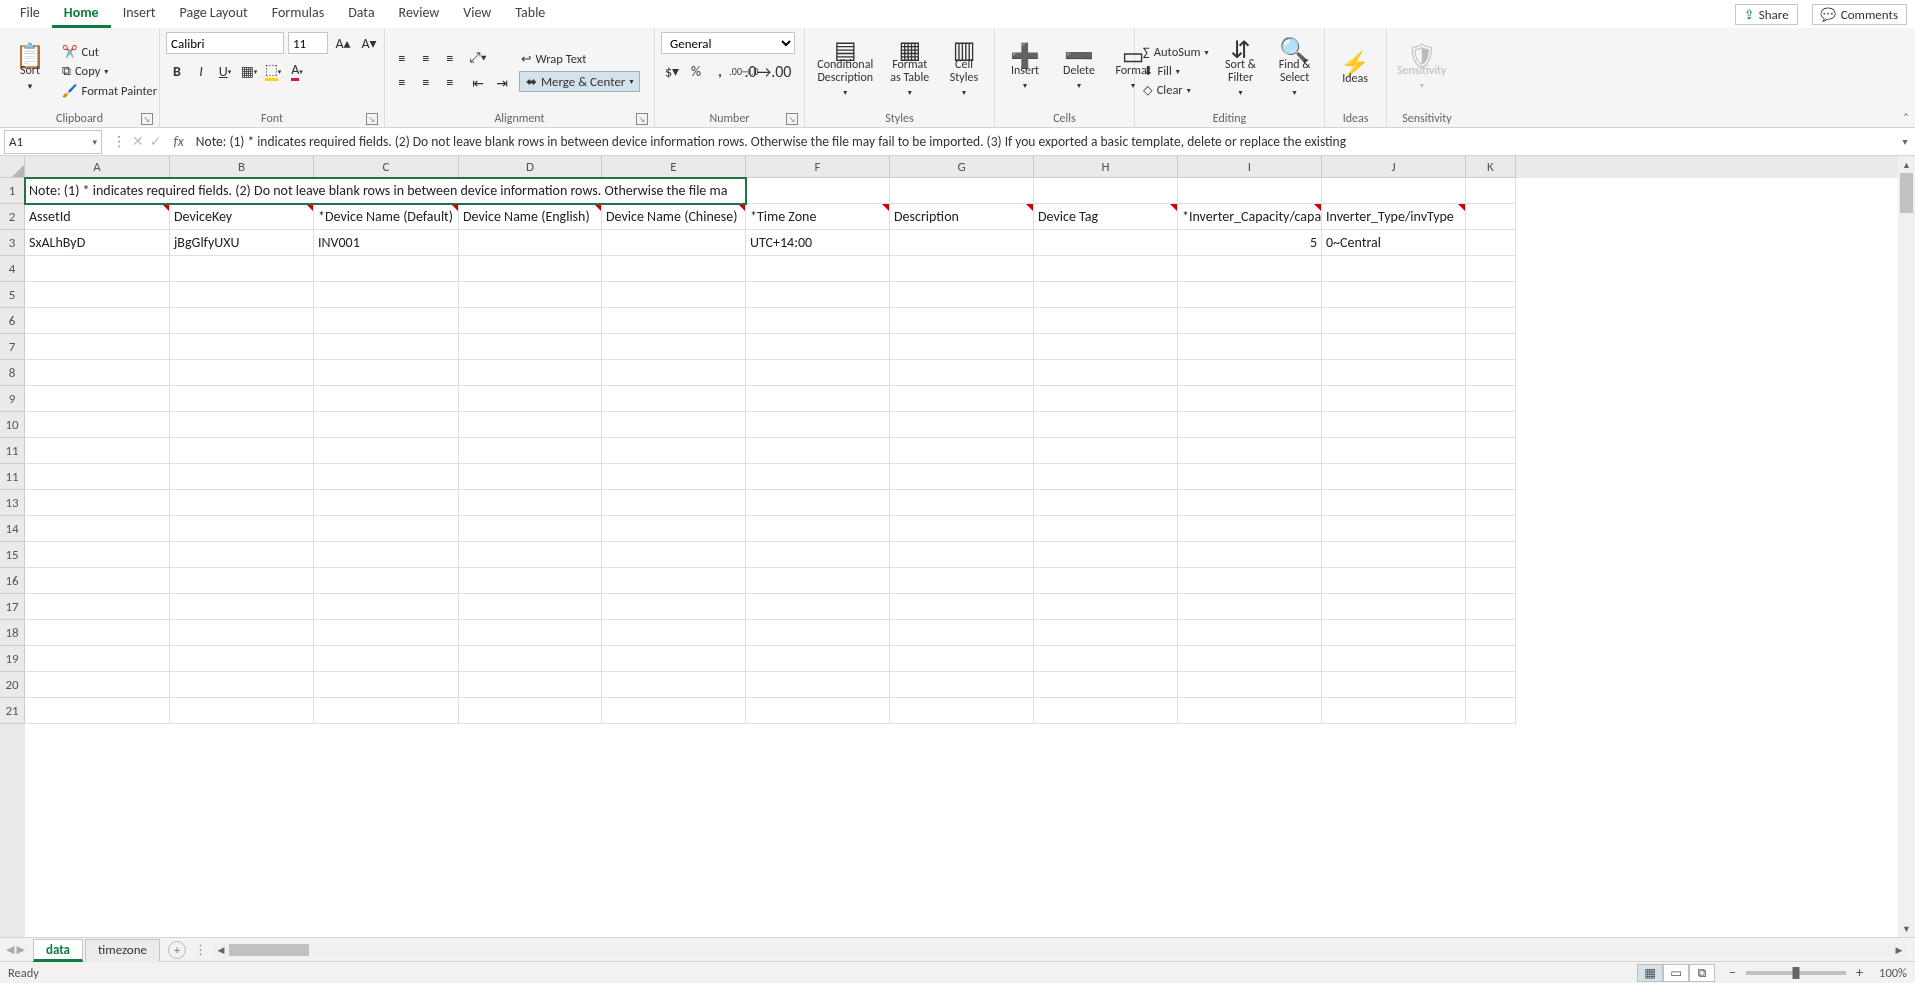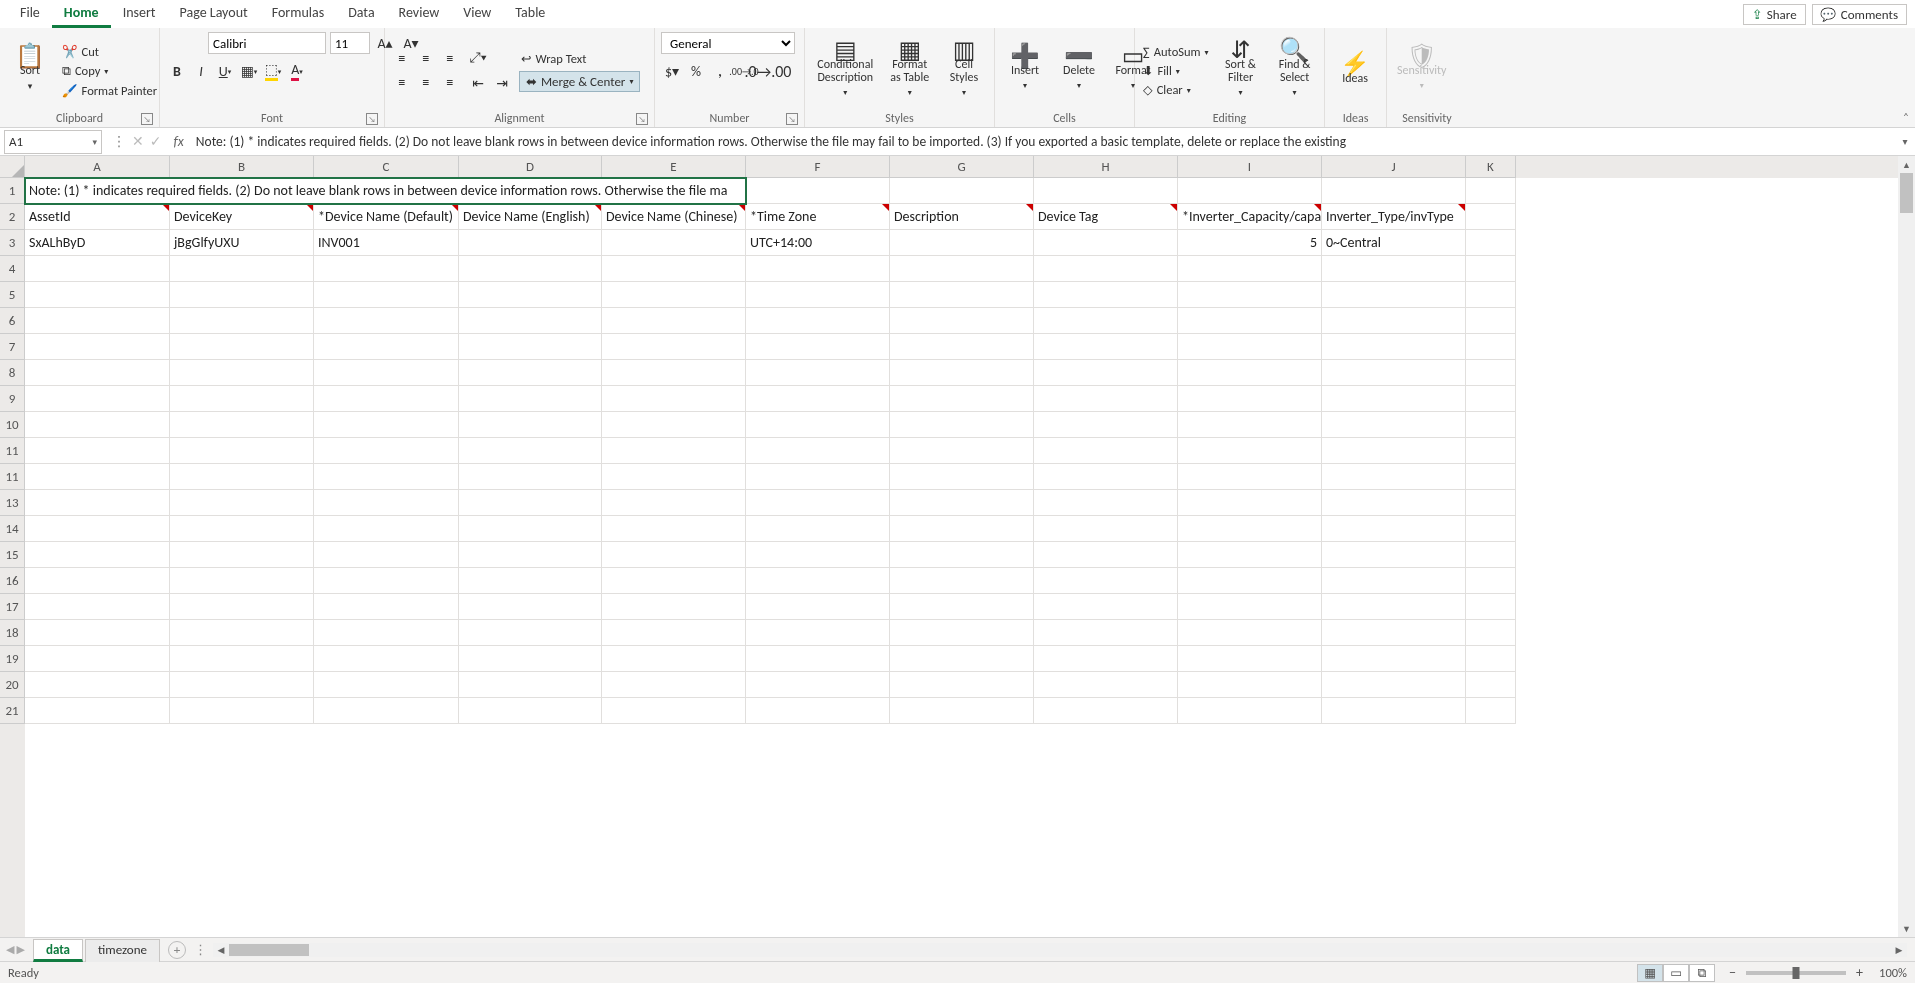--- a/index.html
+++ b/index.html
@@ -1,17 +1,17 @@
 <!DOCTYPE html>
 <html><head>
 <meta charset="utf-8">
 <style>
 * { margin:0; padding:0; box-sizing:border-box; font-family:"Segoe UI","Calibri",sans-serif; user-select:none; }
 body { width:1915px; height:983px; background:#fff; overflow:hidden; font-size:14px; color:#333; display:flex; flex-direction:column; }
-.menu-bar { height:28px; display:flex; align-items:center; padding:0 8px; background:#fff; }
+.menu-bar { height:28px; display:flex; align-items:center; padding:0 8px; background:#fff;gap:8px; }
 .menu-item { padding:4px 12px; cursor:pointer; font-size:14px; color:#444; }
 .menu-item.active { color:#107c41; border-bottom:3px solid #107c41; font-weight:600; }
 .spacer { flex:1; }
 .btn-right { border:1px solid #c8c6c4; padding:2px 8px; margin-left:6px; display:flex; align-items:center; gap:4px; cursor:pointer; font-size:13px; color:#333; background:#fff;}
 .btn-right .ic { color:#107c41; }
 .ribbon { height:100px; border-bottom:1px solid #d4d4d4; display:flex; background:#f5f5f5; position:relative; }
 .ribbon-group { border-right:1px solid #e1dfdd; display:flex; flex-direction:column; justify-content:space-between; padding:4px 6px 0; }
 .ribbon-group .body { flex:1; display:flex; align-items:center; gap:6px; }
 .ribbon-group .title { text-align:center; font-size:12px; color:#666; padding:2px 0; position:relative;}
 .ribbon-group .title .dlg { position:absolute; right:0; bottom:2px; width:12px; height:12px; border:1px solid #888; font-size:8px; line-height:10px; color:#888; cursor:pointer;}
@@ -122,21 +122,21 @@
             <span class="ic">🖌️</span>
             <span>Format Painter</span>
           </div>
       </div>
     </div>
     <div class="title"><span>Clipboard</span><span class="dlg">↘</span></div>
   </div>
 
   <div class="ribbon-group" style="width:225px">
     <div class="body" style="flex-direction:column;align-items:flex-start;gap:6px;">
-      <div style="display:flex;gap:4px;align-items:center;margin-left:42px;">
+      <div style="display:flex;gap:4px;align-items:center;">
         <input class="combo" style="width: 118px;" value="Calibri">
         <input class="combo" style="width: 40px;" value="11">
         <span class="icon-btn" title="Increase">A▴</span>
         <span class="icon-btn" title="Decrease">A▾</span>
       </div>
       <div class="toggle-row">
         <span class="icon-btn">
             <b>B</b>
           </span>
         <span class="icon-btn">

